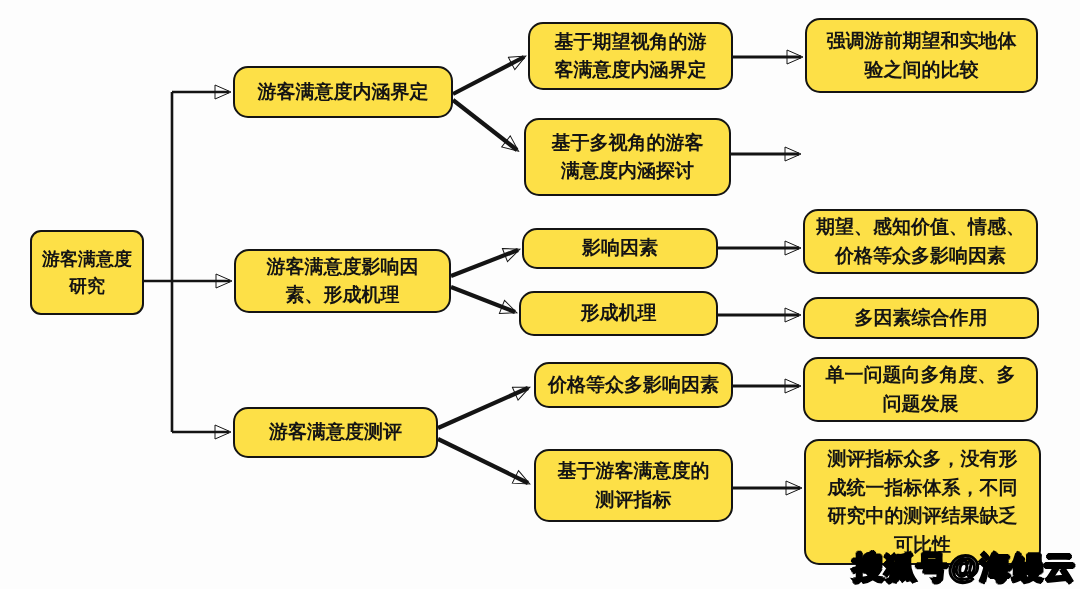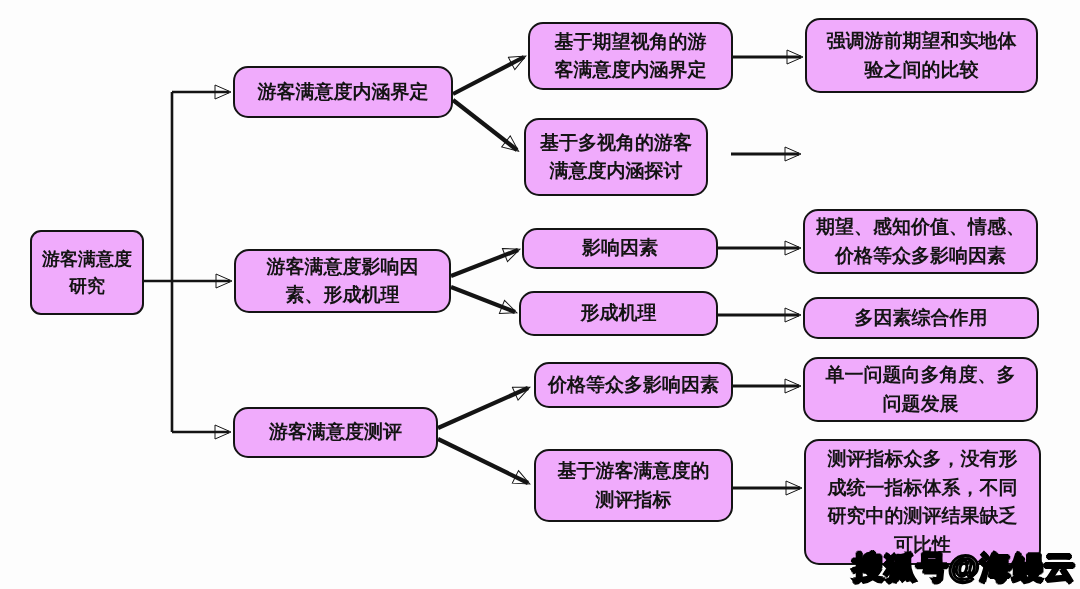--- a/index.html
+++ b/index.html
@@ -6,21 +6,21 @@
   .canvas{
     position:relative;width:1080px;height:589px;background:#fdfdfd;
     font-family:"Liberation Sans","DejaVu Sans",sans-serif;overflow:hidden;
   }
   svg.edges{position:absolute;left:0;top:0;width:1080px;height:589px;pointer-events:none;}
   svg.edges path{stroke:#141414;fill:none;}
   .thin{stroke-width:2.6px;}
   .mid{stroke-width:3px;}
   .diag{stroke-width:4.2px;}
   .node{
-    position:absolute;box-sizing:border-box;background:#f0abfc;
+    position:absolute;box-sizing:border-box;background:#fde047;
     border:2.6px solid #141414;border-radius:15px;
     display:flex;align-items:center;justify-content:center;
     text-align:center;font-weight:700;color:#141414;
     font-size:19px;line-height:1.5;white-space:pre-line;padding:2px 6px;font-family:Liberation Serif, serif;
   }
   .node.small{font-size:18px;border-radius:11px;}
   .watermark{
     position:absolute;right:4px;bottom:0px;z-index:6;
     font-size:31px;font-weight:800;letter-spacing:1px;color:#ffffff;
     -webkit-text-stroke:2.2px #000000;
@@ -73,21 +73,21 @@
 素、形成机理</span>
   </div>
   <div class="node" style="left:233px;top:407px;width:205px;height:51px">
     <span>游客满意度测评</span>
   </div>
 
   <div class="node" style="left:528px;top:22px;width:205px;height:68px">
     <span>基于期望视角的游
 客满意度内涵界定</span>
   </div>
-  <div class="node" style="left:524px;top:118px;width:184px;height:78px">
+  <div class="node" style="left:524px;top:118px;width:207px;height:78px">
     <span>基于多视角的游客
 满意度内涵探讨</span>
   </div>
   <div class="node" style="left:522px;top:228px;width:196px;height:41px">
     <span>影响因素</span>
   </div>
   <div class="node" style="left:519px;top:291px;width:199px;height:45px">
     <span>形成机理</span>
   </div>
   <div class="node" style="left:534px;top:362px;width:199px;height:46px">

